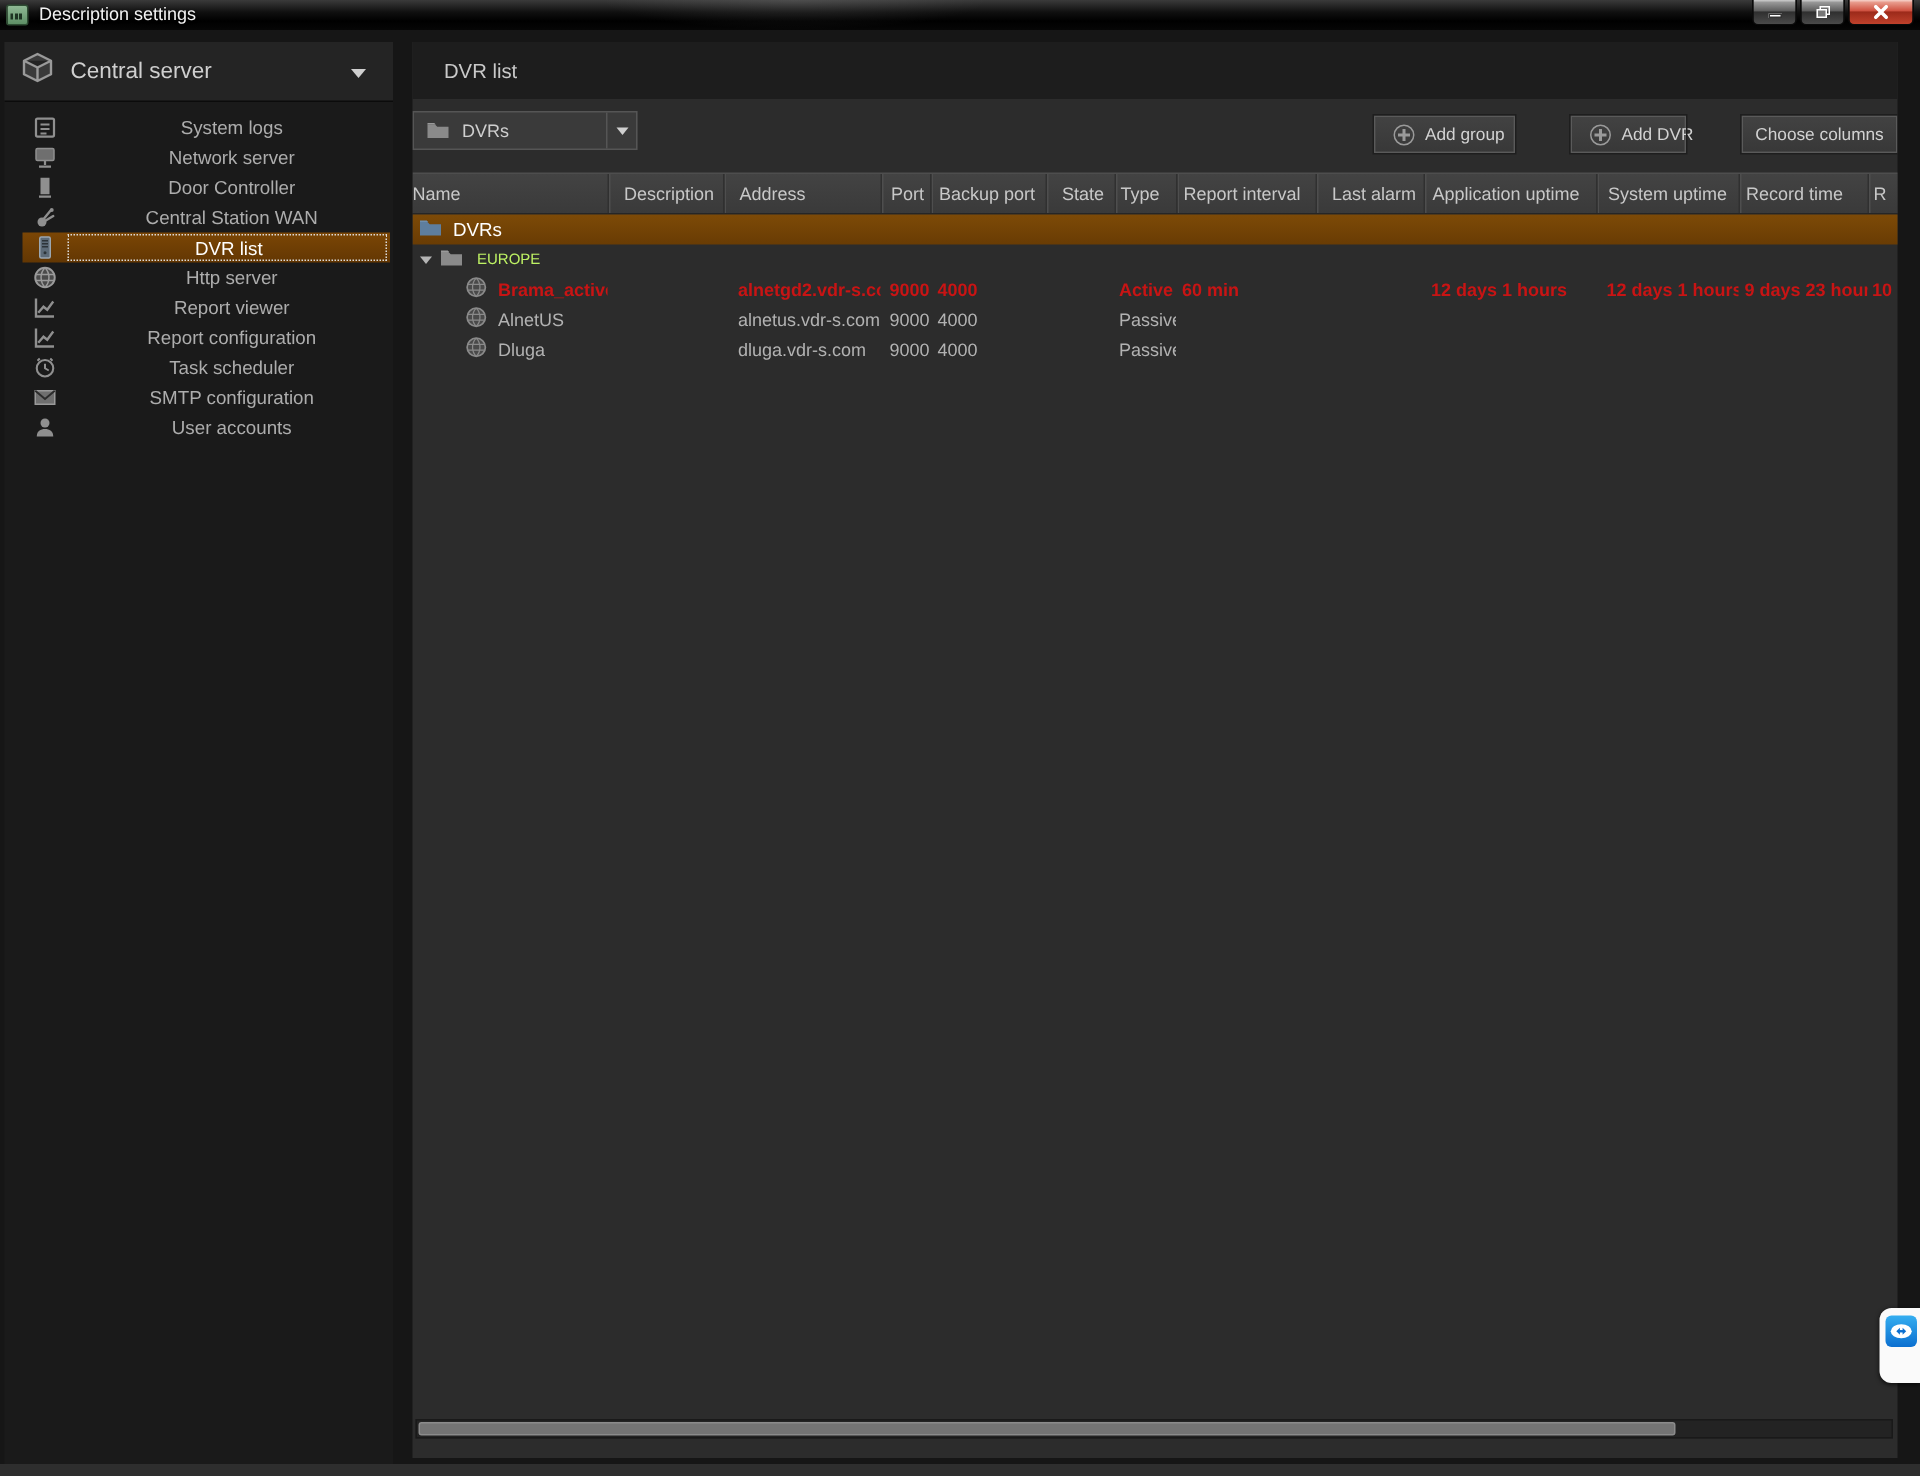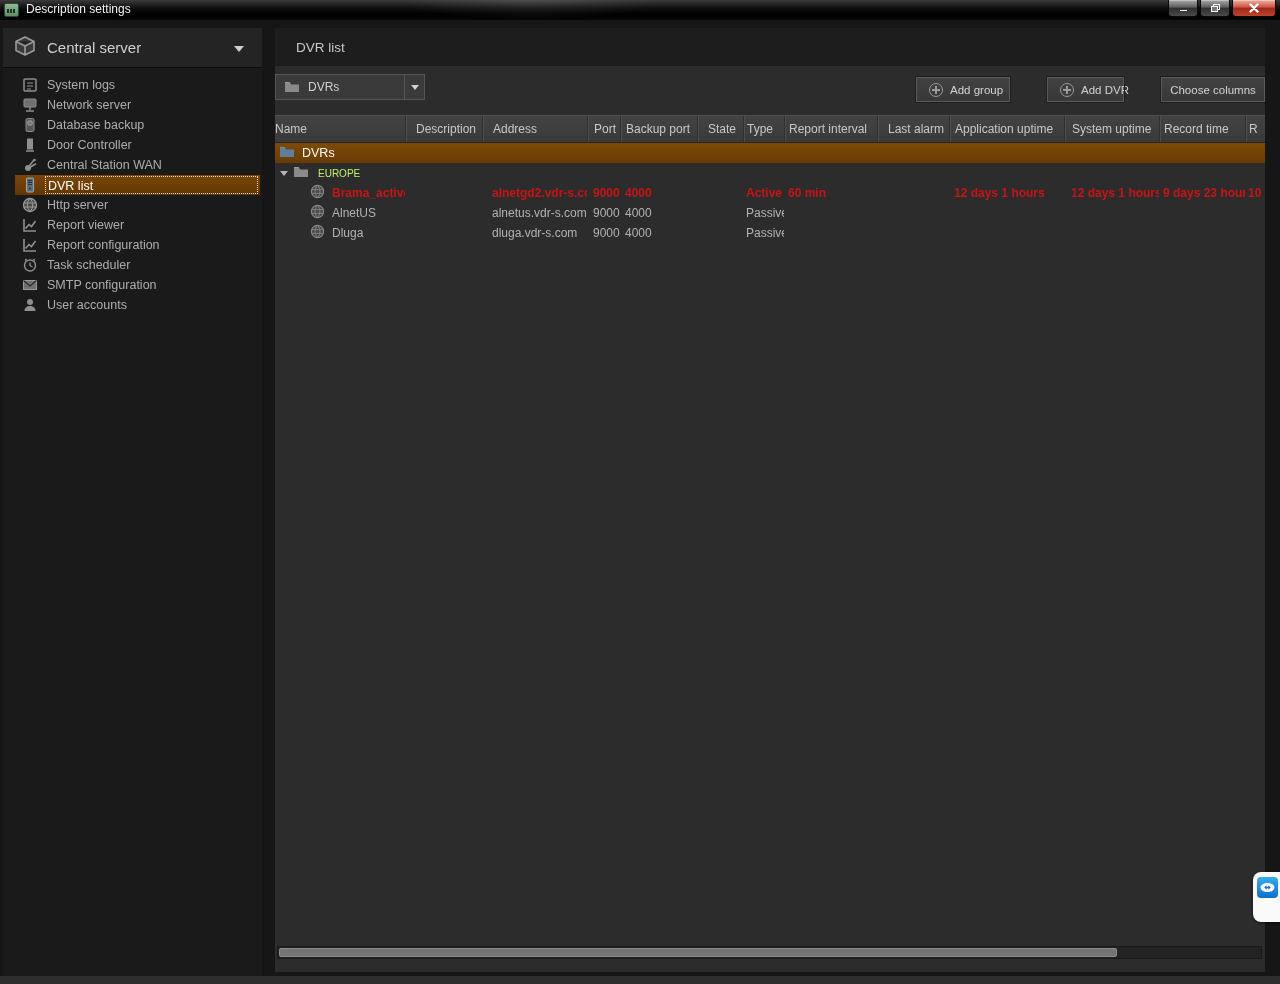--- a/index.html
+++ b/index.html
@@ -31,21 +31,21 @@
   .glyph-restore i { position:absolute; left:0; bottom:0; width:7px; height:6px; border:1px solid #fff; background:#777; display:block; }
 
   
   .sidebar { position:absolute; left:3px; top:28px; width:259px; height:948px; background:#1a1a1a; }
   .server-select { position:relative; height:40px; background:#242424; border-bottom:1px solid #0b0b0b;
     display:flex; align-items:center; cursor:default; }
   .server-select .cube { margin-left:10px; }
   .server-select .lbl { margin-left:10px; font-size:15px; color:#cfcfcf; }
   .chev-down { position:absolute; right:18px; top:18px; width:0; height:0;
     border-left:5px solid transparent; border-right:5px solid transparent; border-top:6px solid #cfcfcf; }
-  .side-list { padding-top:7px; }
+  .side-list { padding-top:7px;text-align:center; }
   .side-item { position:relative; height:20px; display:flex; align-items:center; padding-left:18px; }
   .side-item .icn { width:17px; display:flex; justify-content:center; flex:0 0 17px; }
   .side-item .s-lbl { margin-left:7px; font-size:12.5px; color:#adadad; flex:1;
     height:18px; line-height:18px; padding-left:2px; }
   .side-item.selected { background:linear-gradient(180deg,#7b4605,#633703); margin-left:12px; padding-left:6px; margin-right:2px; }
   .side-item.selected .s-lbl { color:#fff; border:1px dotted #dcdcdc; margin-right:2px; }
 
   
   .main { position:absolute; left:275px; top:28px; width:990px; height:944px; background:#2c2c2c; overflow:hidden; }
   .main-header { height:38px; background:#1d1d1d; display:flex; align-items:center; }
@@ -169,30 +169,20 @@
             <svg width="16" height="16" viewBox="0 0 16 16">
               <rect x="2" y="2" width="12" height="8" rx="1" fill="#6f6f6f" stroke="#8f8f8f"></rect>
               <path d="M8 10 V13 M4 14 H12" stroke="#8f8f8f" stroke-width="1.5"></path>
             </svg>
           </span>
         <span class="s-lbl">Network server</span>
       </div>
       <div class="side-item">
         <span class="icn">
             <svg width="16" height="16" viewBox="0 0 16 16">
-              <rect x="4" y="1.5" width="8" height="13" rx="1.5" fill="#565656" stroke="#8f8f8f"></rect>
-              <circle cx="8" cy="6" r="2.2" fill="none" stroke="#9f9f9f" stroke-width="1.2"></circle>
-              <circle cx="8" cy="6" r="0.8" fill="#9f9f9f"></circle>
-            </svg>
-          </span>
-        <span class="s-lbl">Database backup</span>
-      </div>
-      <div class="side-item">
-        <span class="icn">
-            <svg width="16" height="16" viewBox="0 0 16 16">
               <rect x="5" y="1.5" width="6" height="11" fill="#8f8f8f"></rect>
               <path d="M4 14 H12" stroke="#8f8f8f" stroke-width="1.5"></path>
             </svg>
           </span>
         <span class="s-lbl">Door Controller</span>
       </div>
       <div class="side-item">
         <span class="icn">
             <svg width="16" height="16" viewBox="0 0 16 16">
               <circle cx="6" cy="11" r="3" fill="#8f8f8f"></circle>

